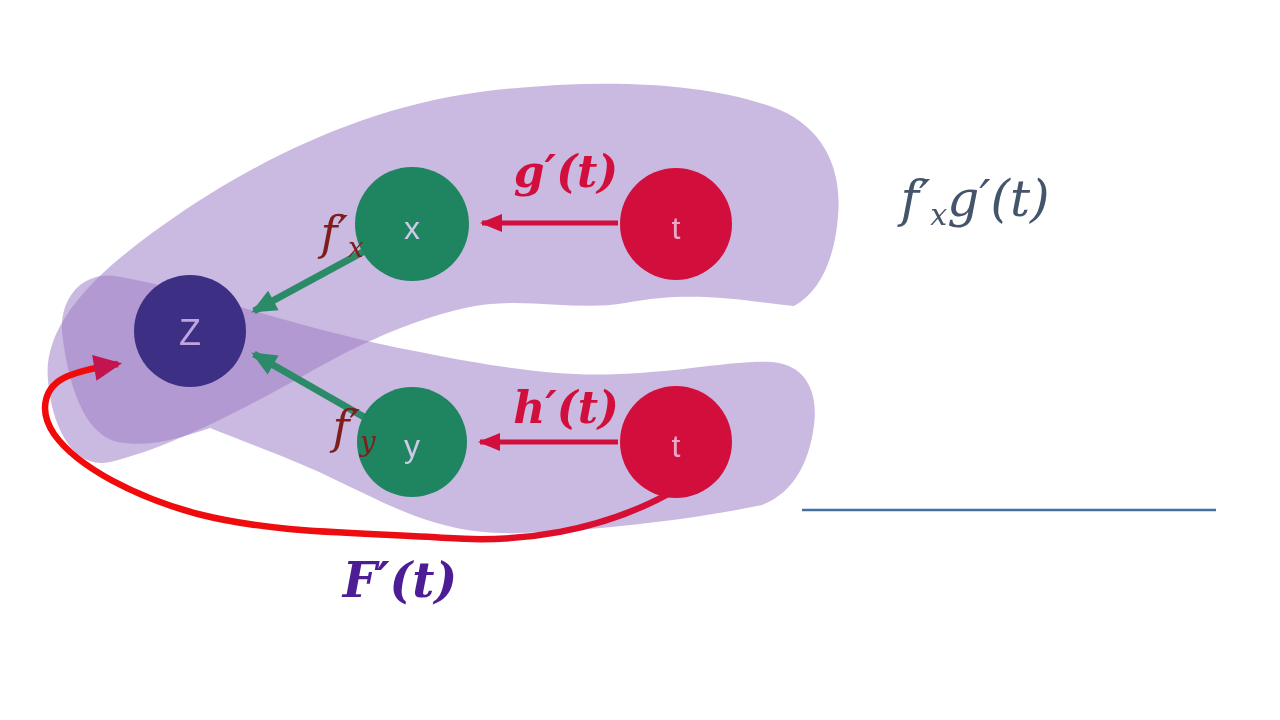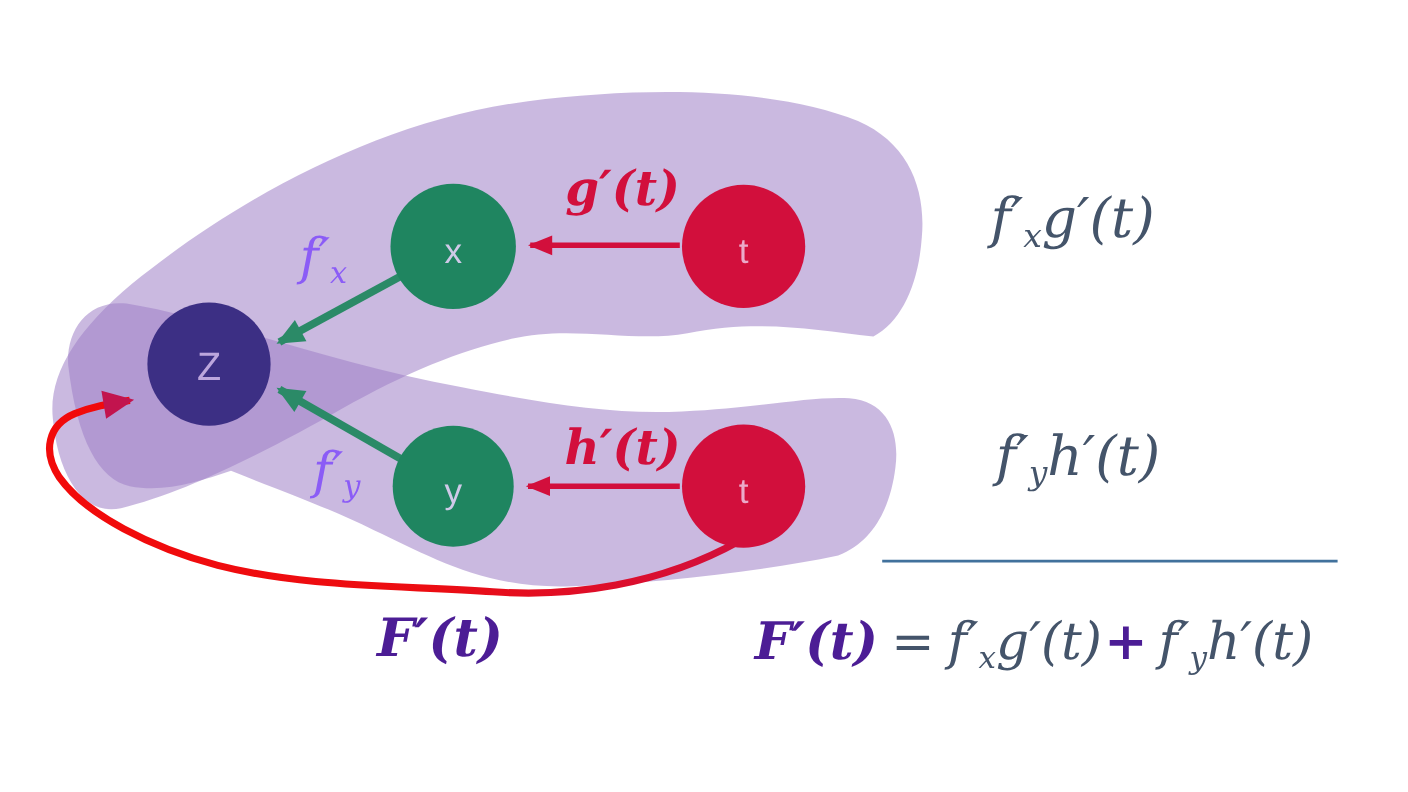--- a/index.html
+++ b/index.html
@@ -6,21 +6,21 @@
   .stage{position:relative;width:1280px;height:720px;background:#ffffff;overflow:hidden;
          font-family:"Liberation Sans",sans-serif;}
   .stage svg{position:absolute;left:0;top:0;}
   .lbl{position:absolute;transform:translate(-50%,-50%);white-space:nowrap;line-height:1;}
   .math{font-family:"DejaVu Serif","Liberation Serif",serif;font-style:italic;}
   .node-letter{font-family:"Liberation Sans",sans-serif;font-style:normal;}
   .z-letter{color:#bca6dd;font-size:36px;}
   .g-letter{color:#cfc9e8;font-size:32px;}
   .t-letter{color:#eba9c9;font-size:32px;}
   .crimson{color:#d20f3c;}
-  .green{color:#8b5cf6;}
+  .green{color:#7f1d1d;margin-left:48px;}
   .red{color:#4c1d95;}
   .slate{color:#44546a;}
   .semib{font-weight:600;}
   .sz44{font-size:44px;}
   .sz46{font-size:46px;}
   .sz48{font-size:48px;}
   .sz50{font-size:50px;}
   .sz47{font-size:47px;}
   .sb{font-size:0.6em;font-style:italic;vertical-align:-0.28em;}
   .eq-sign{margin:0 12px;font-style:normal;}
@@ -104,17 +104,15 @@
   <span class="lbl math crimson semib sz44" style="left:566px;top:408px;">h′(t)</span>
 
   <span class="lbl math green sz46" style="left:294px;top:236px;"><span>f′</span><span class="sb">x</span></span>
 
   <span class="lbl math green sz46" style="left:306px;top:430px;"><span>f′</span><span class="sb">y</span></span>
 
   <span class="lbl math red semib sz48" style="left:400px;top:580px;">F′(t)</span>
 
   <span class="lbl math slate sz50" style="left:975px;top:202px;"><span>f′</span><span class="sb">x</span><span>g′(t)</span></span>
 
-  <span class="lbl math slate sz50" style="left:980px;top:418px;"><span>f′</span><span class="sb">y</span><span>h′(t)</span></span>
 
-  <span class="lbl math sz47" style="left:940px;top:586px;"><span class="red semib">F′(t)</span><span class="slate eq-sign">=</span><span class="slate"><span>f′</span><span class="sb">x</span><span>g′(t)</span></span><span class="red plus semib">+</span><span class="slate"><span>f′</span><span class="sb">y</span><span>h′(t)</span></span></span>
 
 </div>
 
 </body></html>

